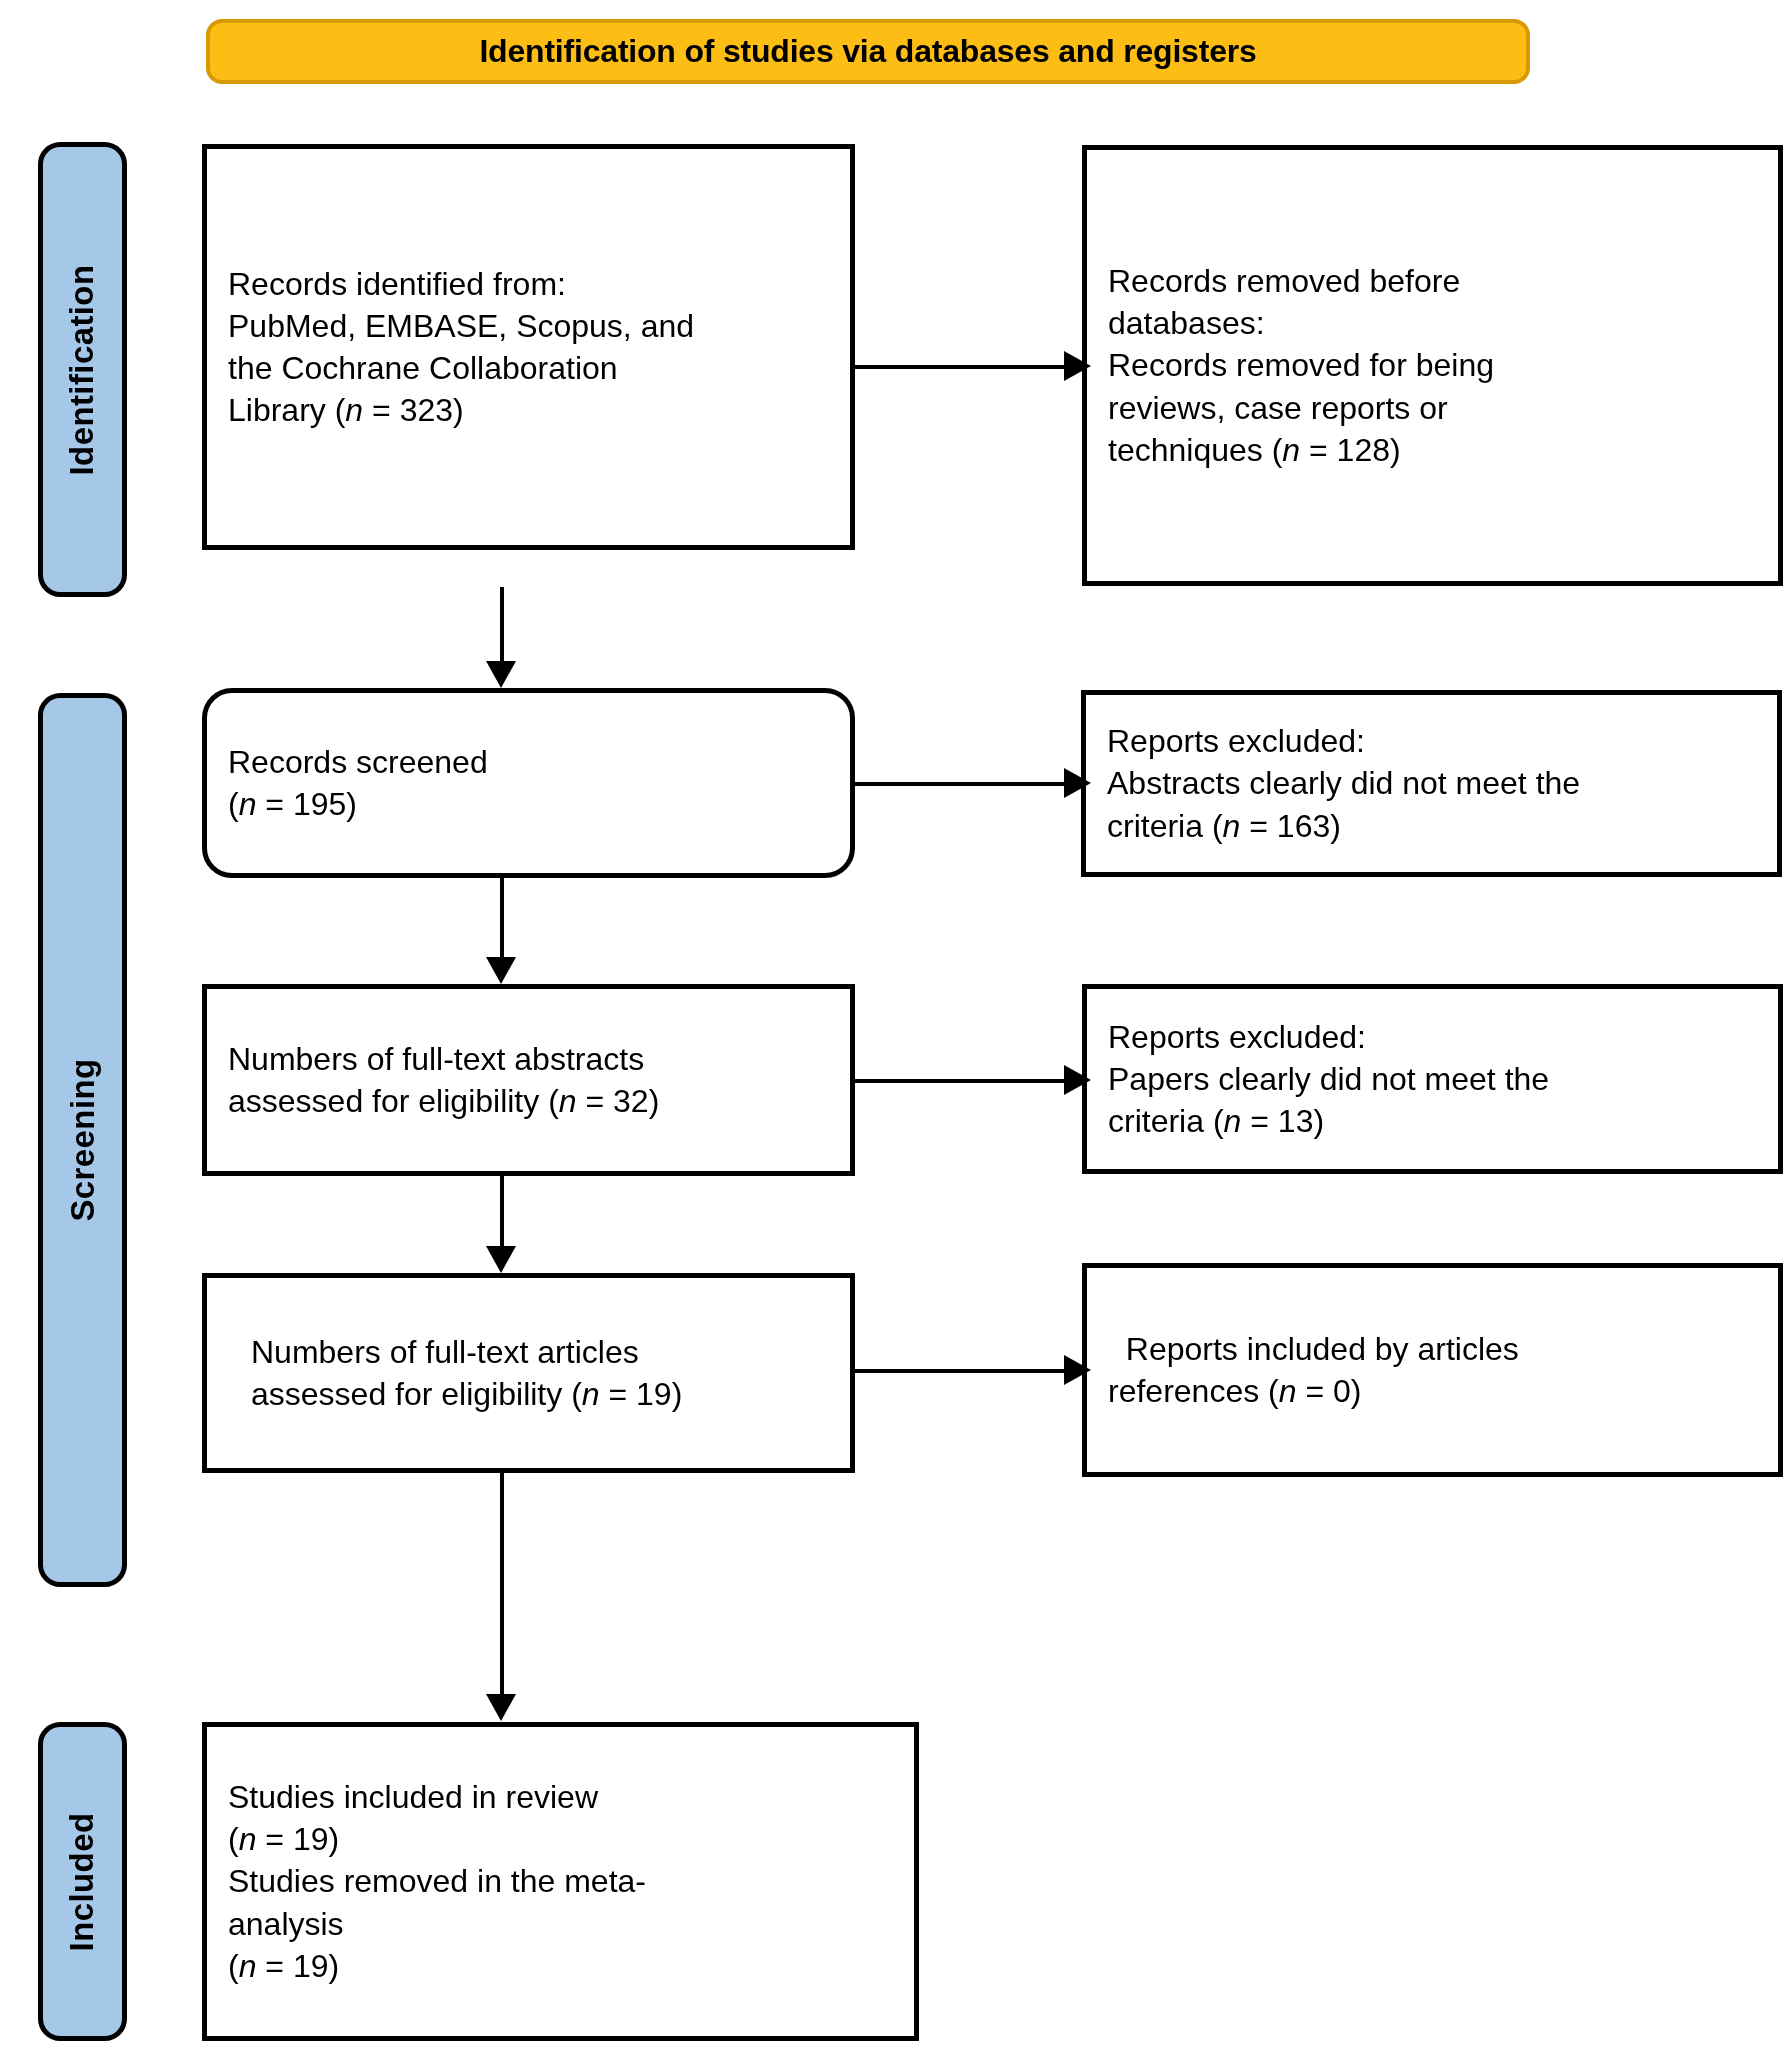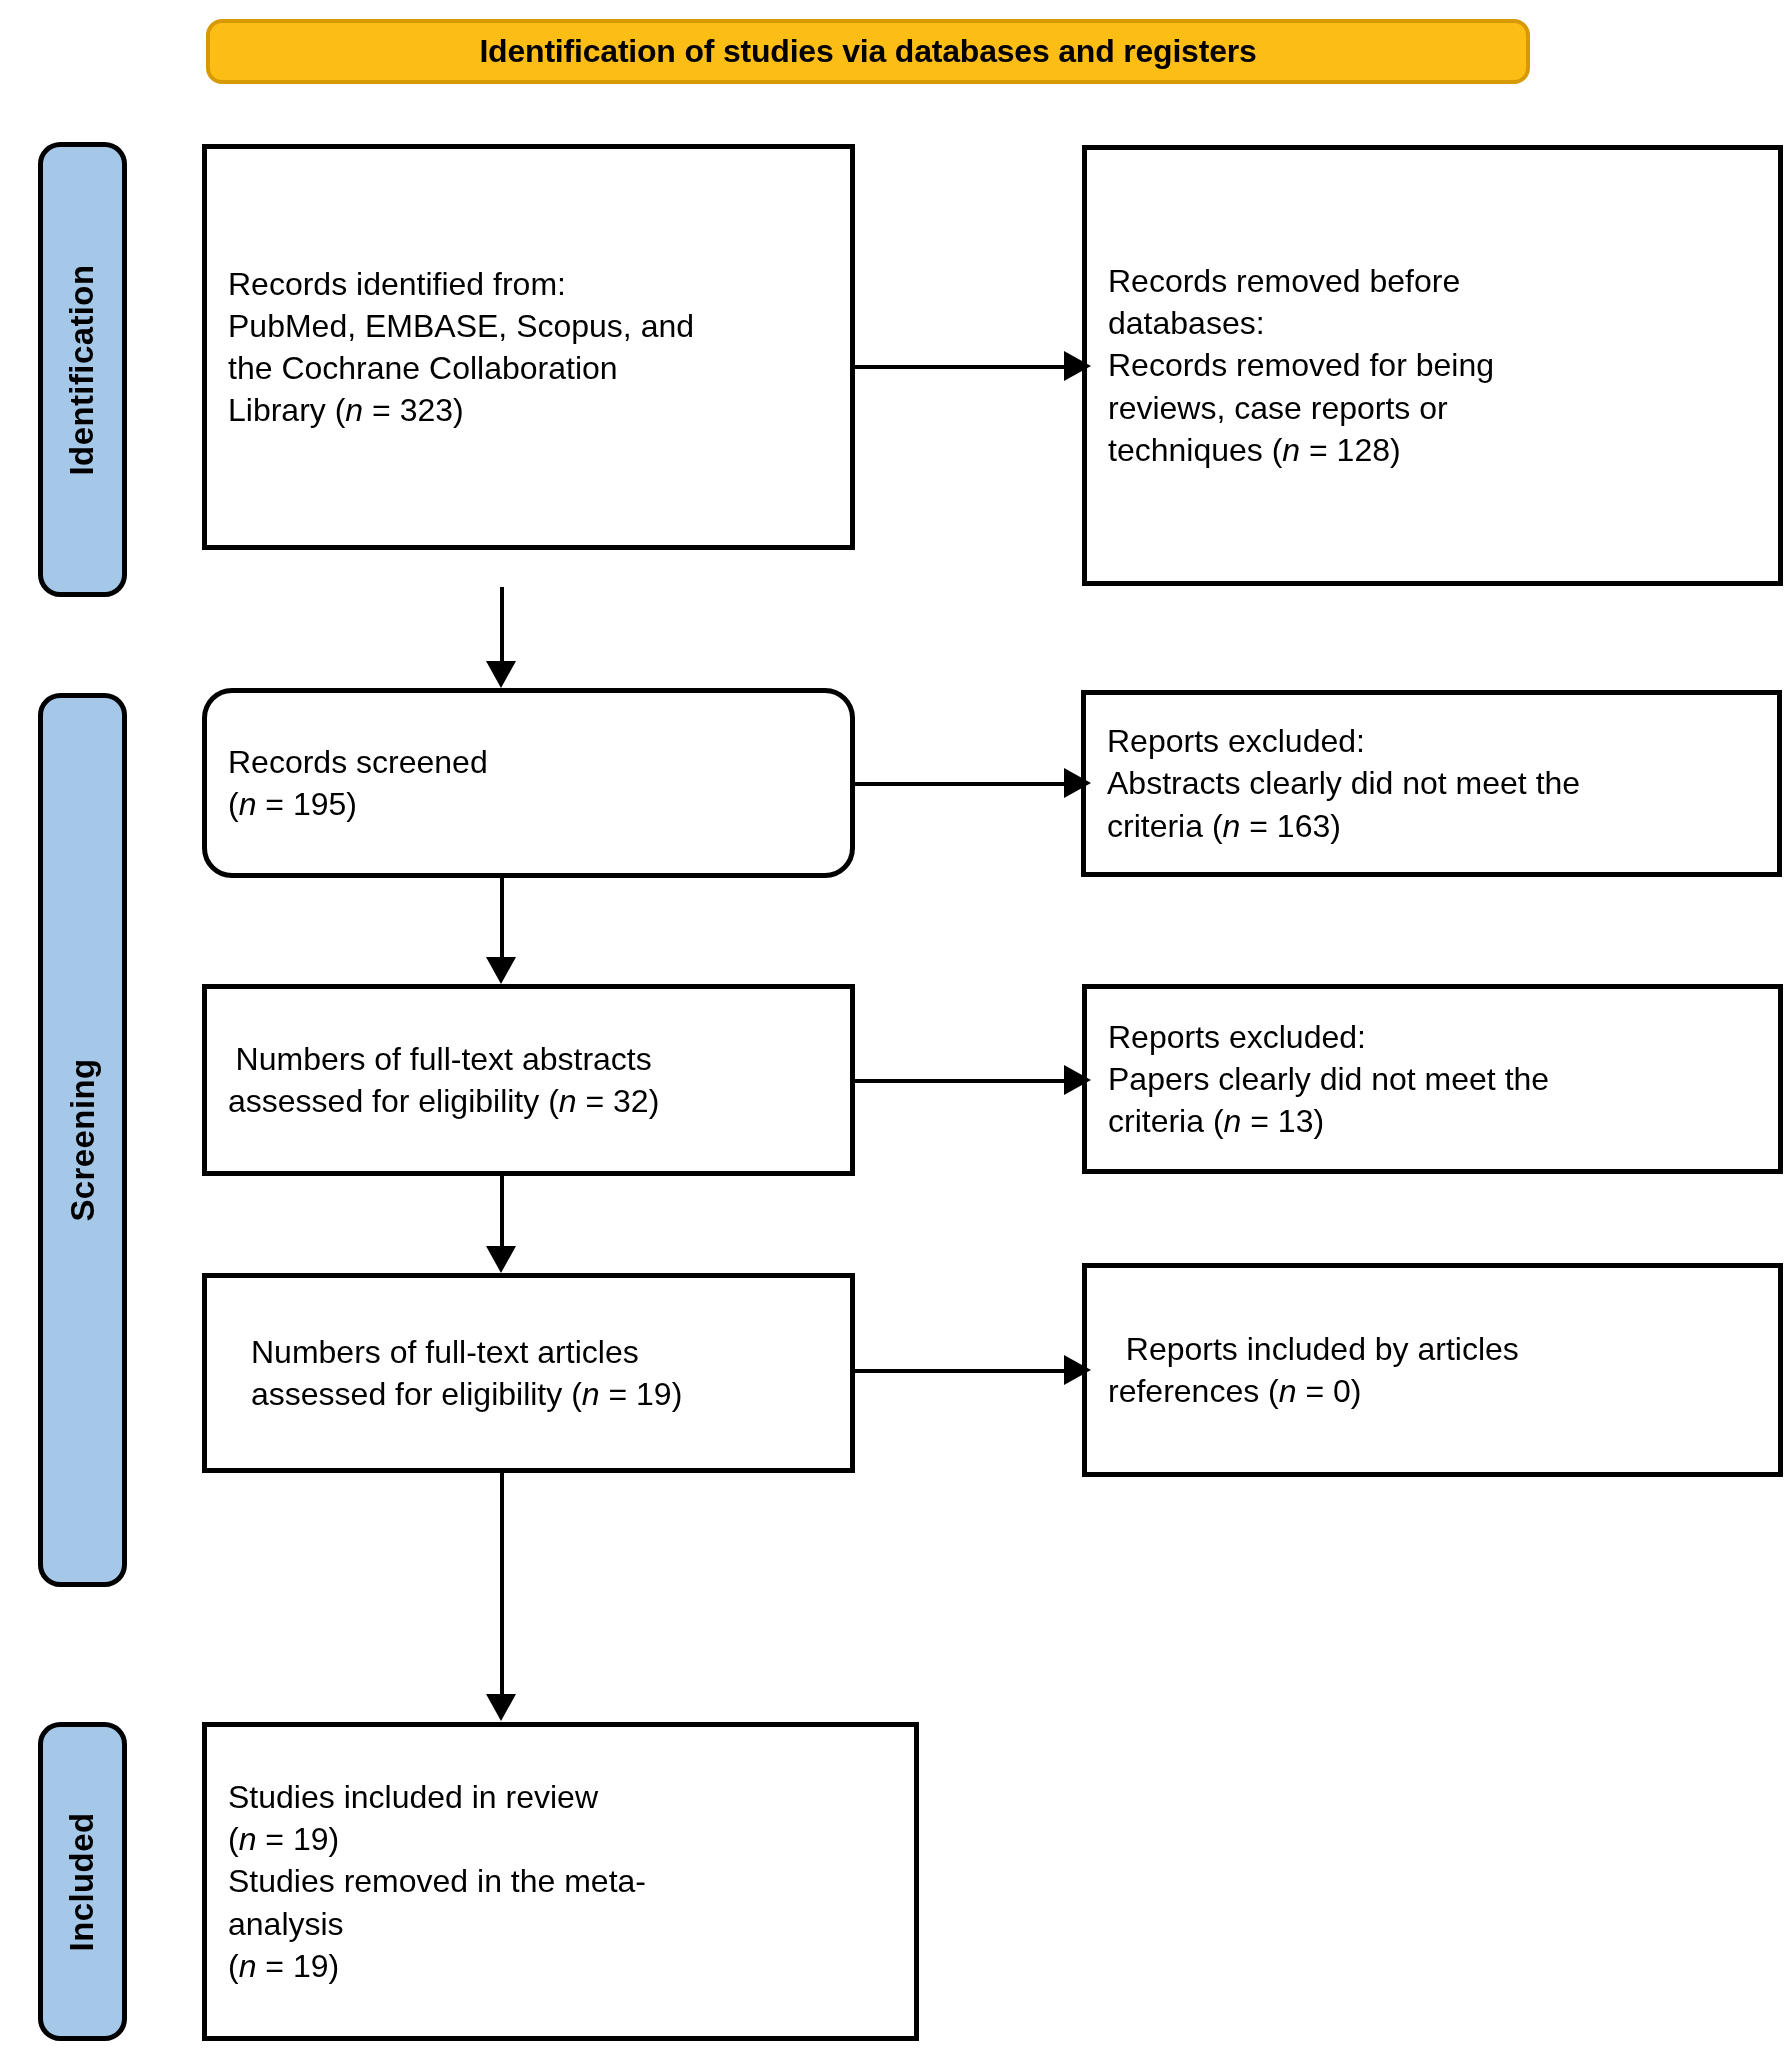--- a/index.html
+++ b/index.html
@@ -79,21 +79,21 @@
     font-size: 32px;
     line-height: 1.32;
     color: #000000;
     white-space: pre-wrap;
   }
   .box em { font-style: italic; }
 
   
   #box-identified    { left: 202px; top: 144px;  width: 653px;  height: 406px; }
   #box-screened      { left: 202px; top: 688px;  width: 653px;  height: 190px; border-radius: 30px; }
-  #box-fulltext-abs  { left: 202px; top: 984px; width: 653px;  height: 192px; text-align: center; }
+  #box-fulltext-abs  { left: 202px; top: 984px; width: 653px;  height: 192px; }
   #box-fulltext-art  { left: 202px; top: 1273px; width: 653px;  height: 200px; padding-left: 44px; }
   #box-included      { left: 202px; top: 1722px; width: 717px;  height: 319px; }
 
   
   #box-removed       { left: 1082px; top: 145px;  width: 701px; height: 441px; }
   #box-excl-abstr    { left: 1081px; top: 690px;  width: 701px; height: 187px; }
   #box-excl-papers   { left: 1082px; top: 984px; width: 701px; height: 190px; }
   #box-refs-included { left: 1082px; top: 1263px; width: 701px; height: 214px; }
 
   

